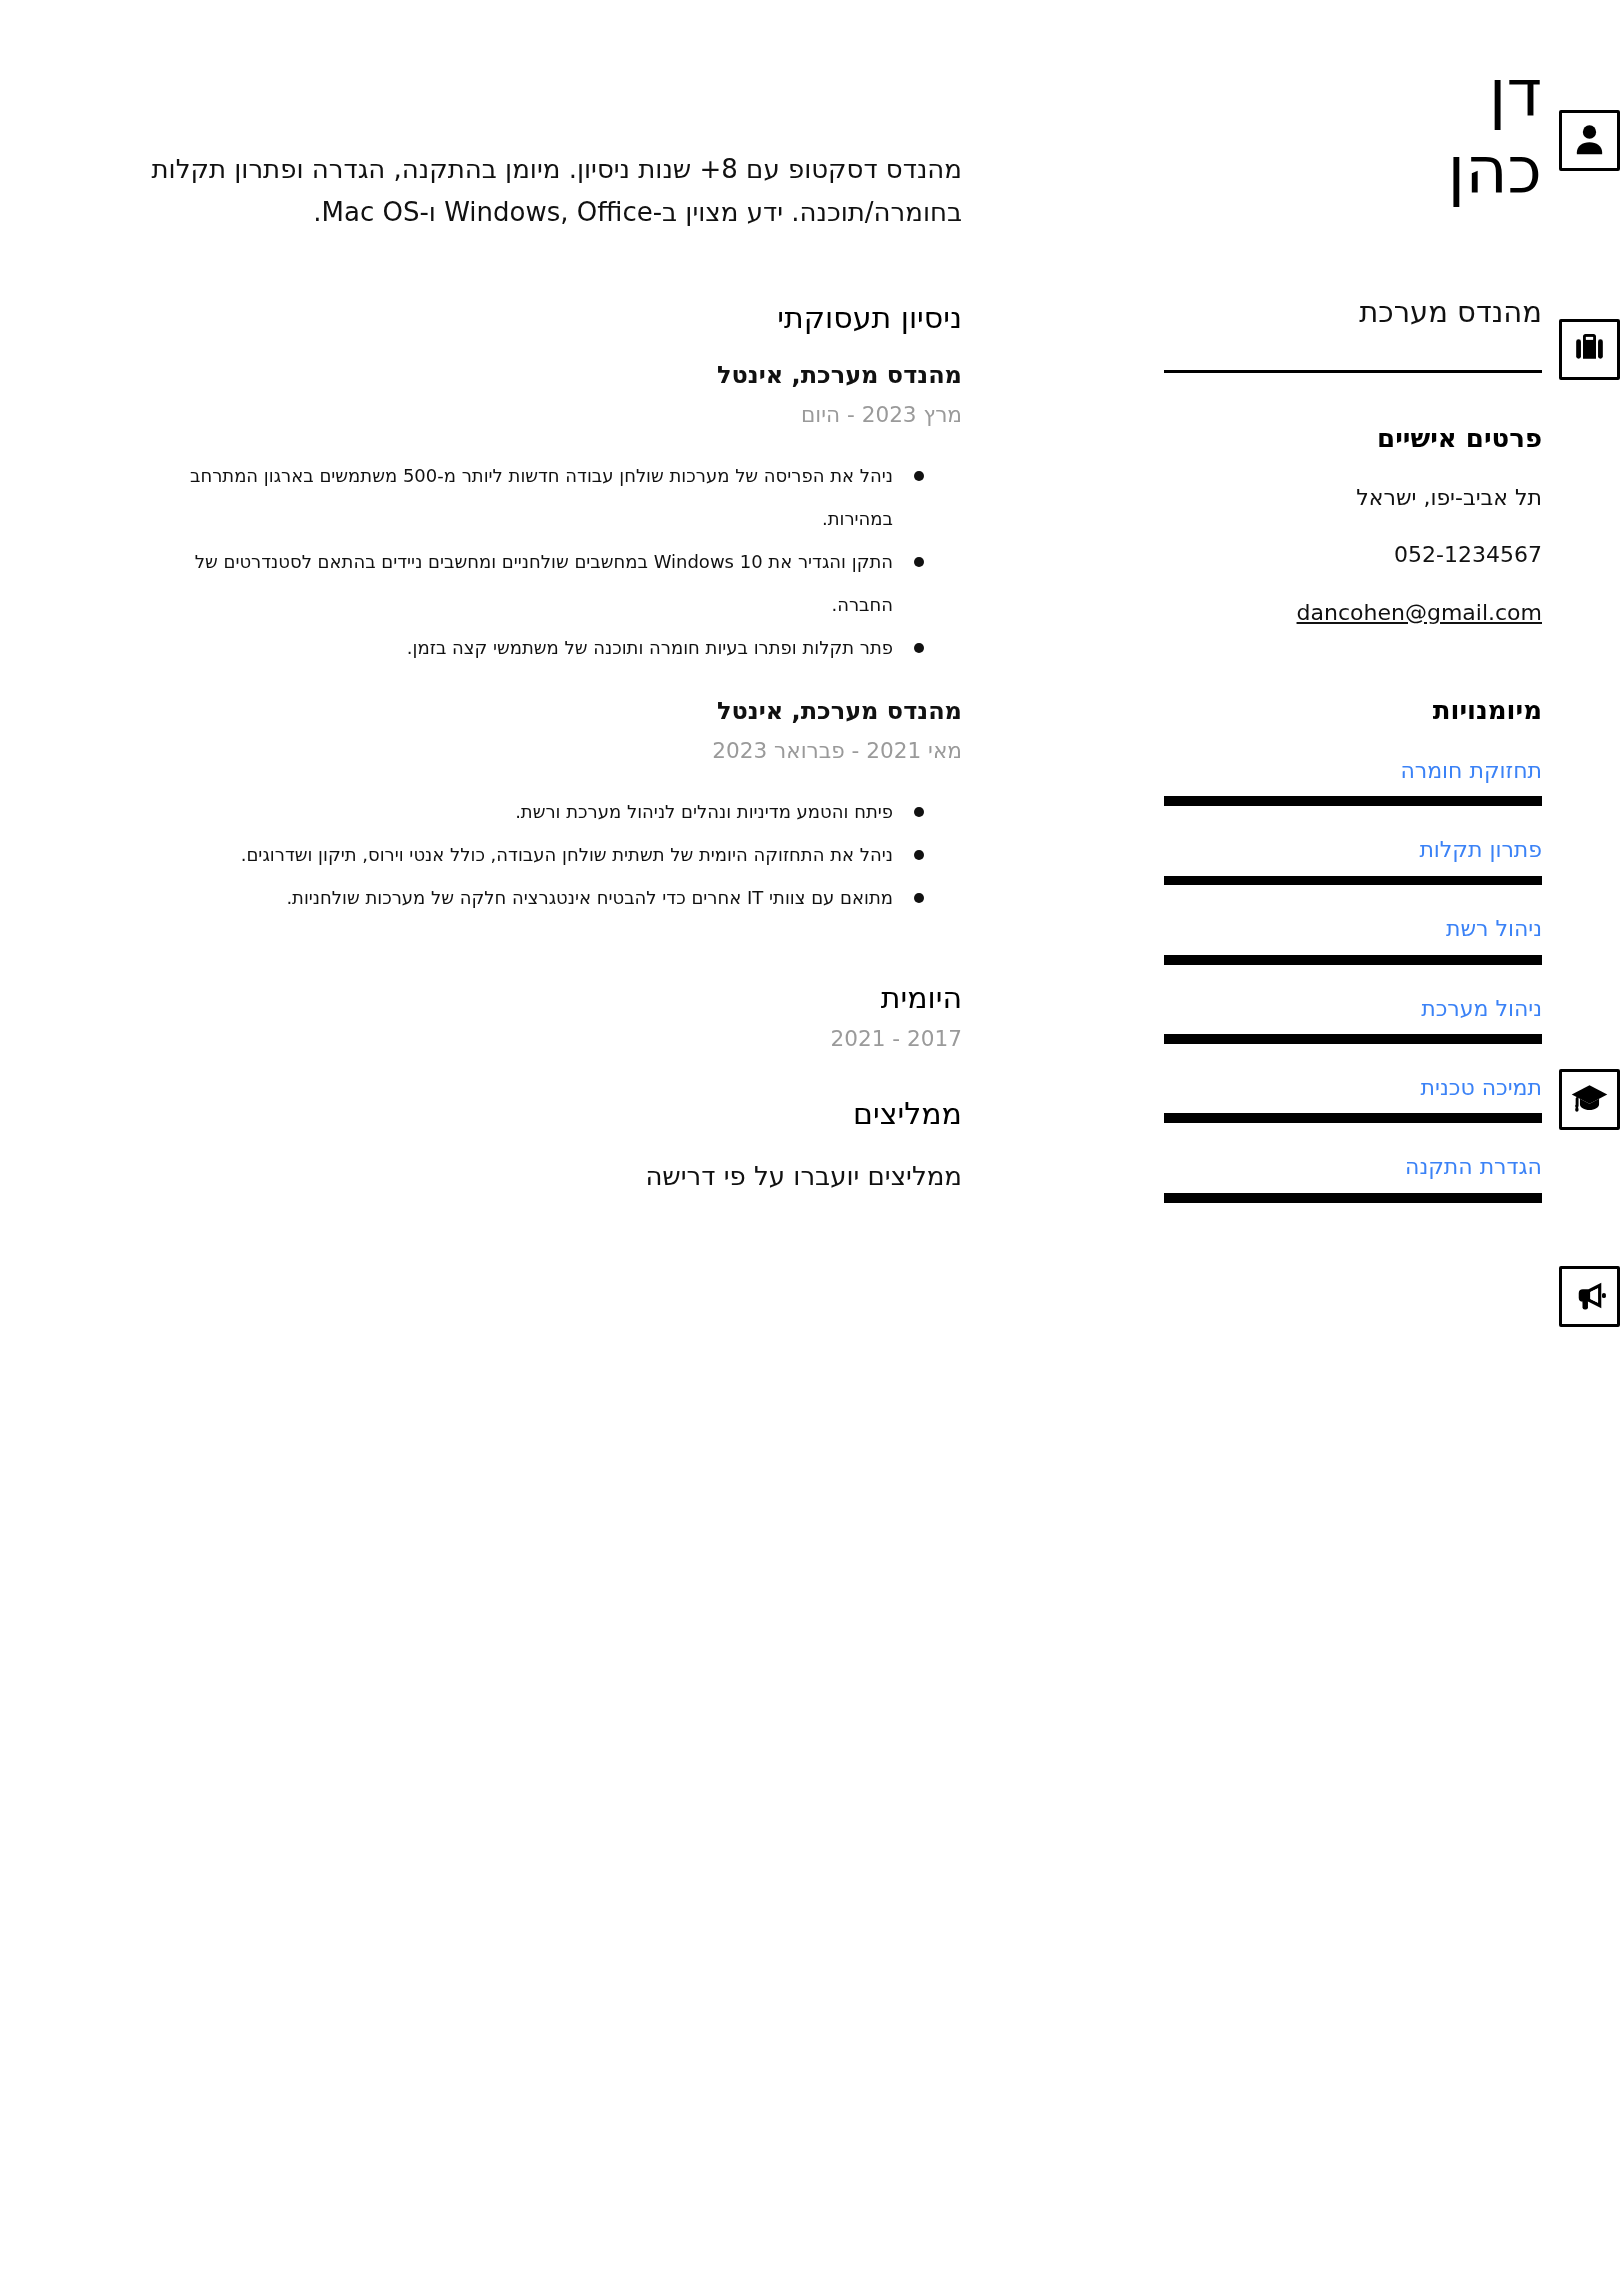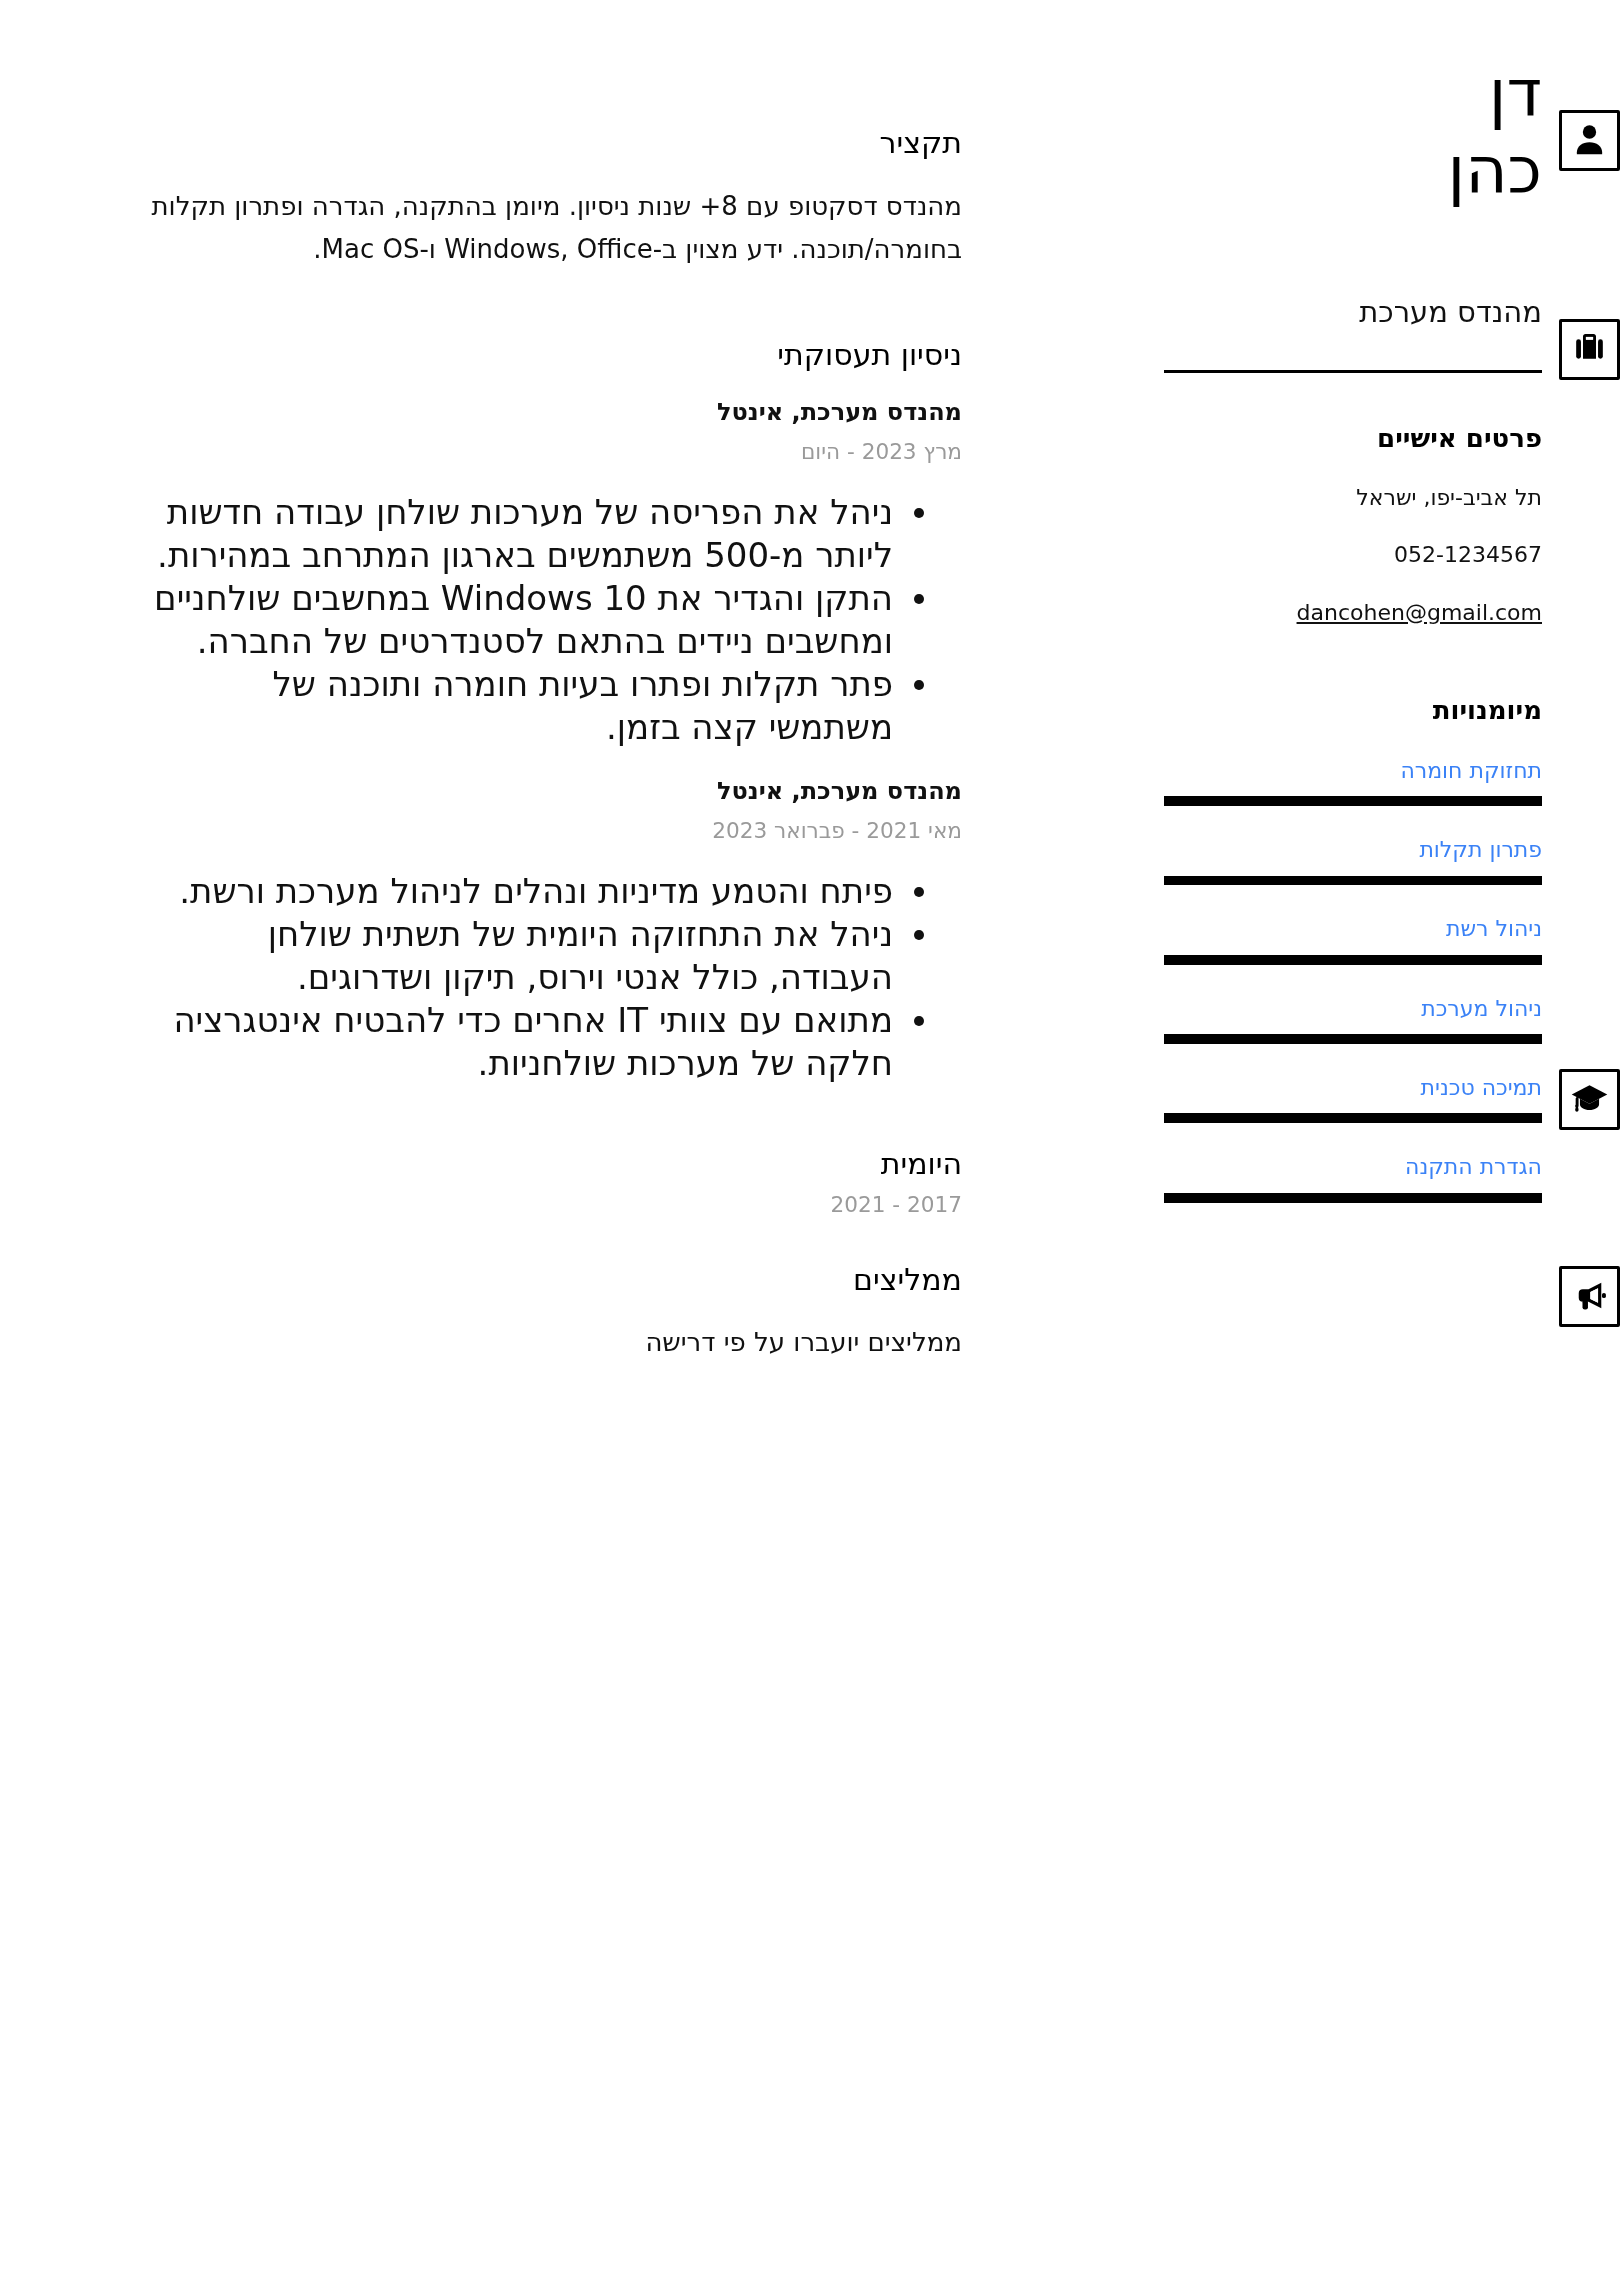--- a/index.html
+++ b/index.html
@@ -31,21 +31,21 @@
   .summary-text{margin:23.6px 0 0 0;font-size:26px;line-height:43px;color:#111;}
   .section{margin-top:0;}
   .section.experience{margin-top:65px;}
   .section.education{margin-top:60px;}
   .section.references{margin-top:42px;}
   .job{margin-top:23.6px;}
   .job + .job{margin-top:26px;}
   .job-title,.degree-title{font-size:24px;line-height:33px;font-weight:bold;color:#111;margin:0;}
   .job-dates,.degree-dates{font-size:21.6px;line-height:29px;color:#9a9a9a;margin-top:7.9px;}
   ul.bullets{margin:25px 0 0 0;padding:0 69px 0 0;list-style:none;}
-  ul.bullets li{position:relative;font-size:34px;line-height:43px;color:#111;}
+  ul.bullets li{position:relative;font-size:18px;line-height:43px;color:#111;}
   ul.bullets li::before{
     content:"";position:absolute;right:-31px;top:17px;
     width:9.8px;height:9.8px;border-radius:50%;background:#111;
   }
   .degree-title{margin-top:23.6px;}
   .references-text{margin:23.6px 0 0 0;font-size:26px;line-height:43px;color:#111;}
   
   .icon-frame{
     position:absolute;right:3.3px;width:55px;height:55px;
     border:3.9px solid #000;border-radius:2px;background:#fff;
@@ -157,21 +157,20 @@
     <div class="skill-label">הגדרת התקנה</div>
     <div class="skill-bar-track">
       <div class="skill-bar-fill" style="width: 100%;"></div>
     </div>
   </div>
 </div>
   </aside>
 
   <main class="main">
     <section class="section summary">
-      <h1 class="section-heading">תקציר</h1>
       <p class="summary-text">מהנדס דסקטופ עם 8+ שנות ניסיון. מיומן בהתקנה, הגדרה ופתרון תקלות בחומרה/תוכנה. ידע מצוין ב-Windows, Office ו-Mac OS.</p>
     </section>
 
     <section class="section experience">
       <h1 class="section-heading">ניסיון תעסוקתי</h1>
       <div id="jobs-list">
   <article class="job">
     <h3 class="job-title">מהנדס מערכת, אינטל</h3>
     <div class="job-dates">מרץ 2023 - היום</div>
     <ul class="bullets">

